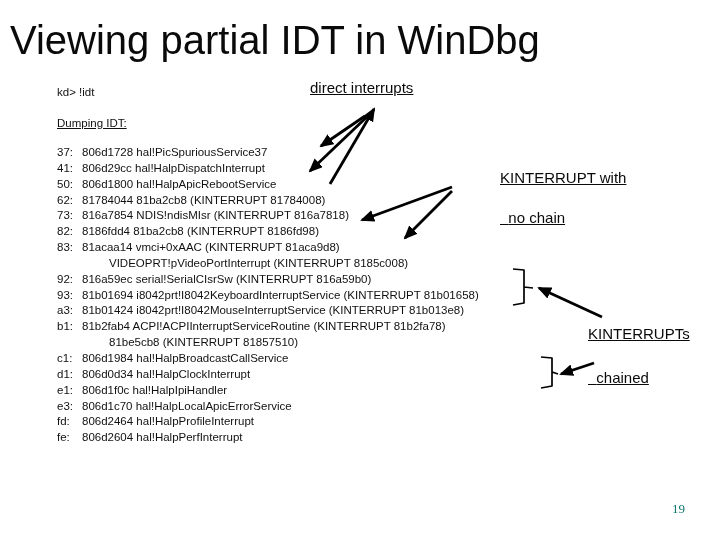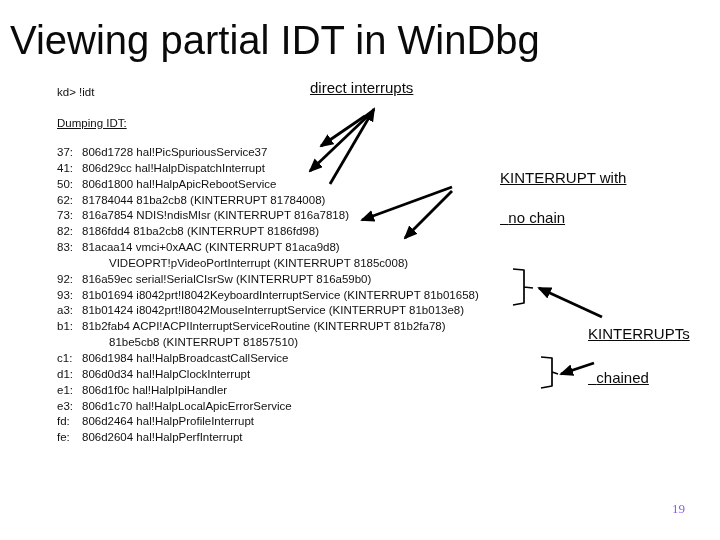--- a/index.html
+++ b/index.html
@@ -48,21 +48,21 @@
   #label-direct{left:310px;top:78px;}
   #label-nochain{left:456px;top:168px;margin-left:44px;}
   #label-chained{left:588px;top:323px;line-height:22px;}
   #overlay{
     position:absolute;left:0;top:0;width:720px;height:540px;
     pointer-events:none;
   }
   .page-number{
     position:absolute;left:655px;top:501px;width:30px;
     font-family:"Liberation Serif", serif;
-    font-size:13px;color:#8b5cf6;text-align:right;
+    font-size:13px;color:#0f766e;text-align:right;
   }
 </style>
 </head>
 <body>
 
 <div id="slide">
 
   <div class="title">Viewing partial IDT in WinDbg</div>
 
   <div id="kd-prompt" class="console-line">kd&gt; !idt</div>

